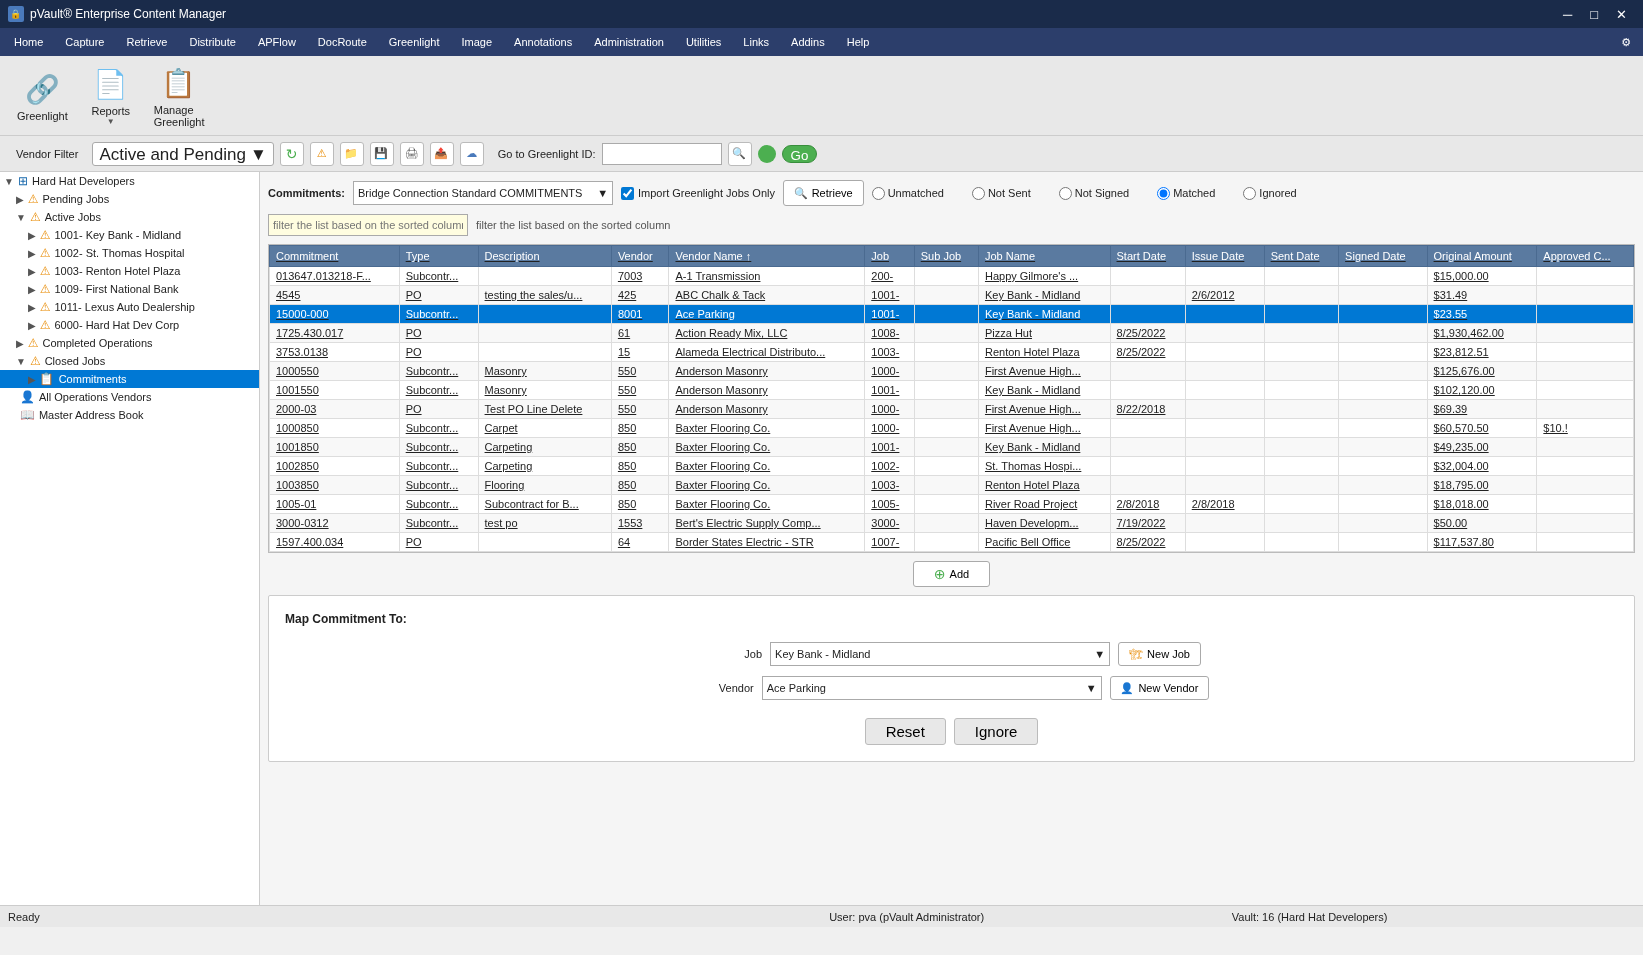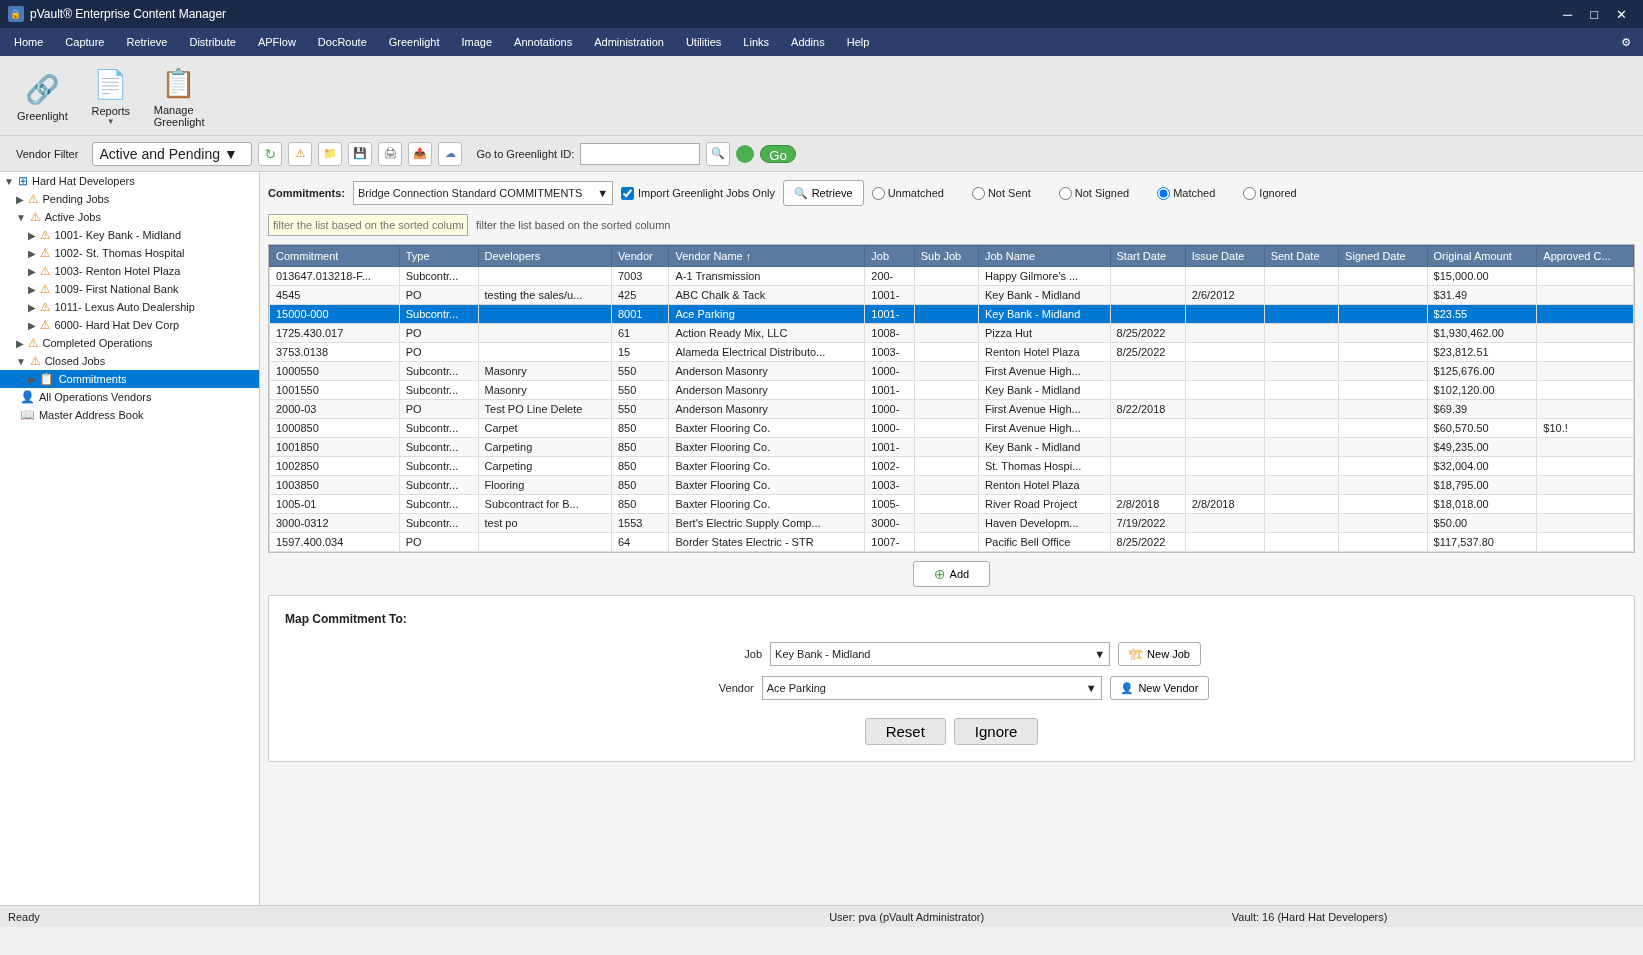--- a/index.html
+++ b/index.html
@@ -19,21 +19,21 @@
 
     
     #toolbar { background: #e8e8e8; border-bottom: 1px solid #ccc; display: flex; align-items: flex-end; padding: 4px 8px; gap: 4px; height: 80px; }
     .toolbar-btn { display: flex; flex-direction: column; align-items: center; justify-content: center; padding: 4px 8px; cursor: pointer; border: 1px solid transparent; border-radius: 3px; min-width: 60px; height: 68px; }
     .toolbar-btn .tb-icon { font-size: 28px; color: #3a6aad; }
     .toolbar-btn .tb-label { font-size: 11px; margin-top: 4px; }
     .dropdown-arrow { font-size: 8px; color: #555; }
 
     
     #subtoolbar { background: #e8e8e8; border-bottom: 1px solid #ccc; height: 36px; display: flex; align-items: center; padding: 0 8px; gap: 6px; }
-    .sub-dropdown { border: 1px solid #aaa; border-radius: 3px; background: white; padding: 2px 6px; font-size: 14px; display: flex; align-items: center; gap: 4px; cursor: pointer; min-width: 160px; height: 24px; }
+    .sub-dropdown { border: 1px solid #aaa; border-radius: 3px; background: white; padding: 2px 6px; font-size: 17px; display: flex; align-items: flex-start; gap: 4px; cursor: pointer; min-width: 160px; height: 24px; }
     .sub-btn { background: #e0e0e0; border: 1px solid #bbb; border-radius: 3px; padding: 2px 8px; cursor: pointer; font-size: 11px; height: 24px; display: flex; align-items: center; }
     .icon-btn { display: flex; align-items: center; justify-content: center; width: 24px; height: 24px; border: 1px solid #bbb; border-radius: 3px; background: white; cursor: pointer; }
     .greenlight-id-input { border: 1px solid #aaa; padding: 2px 4px; width: 120px; height: 22px; font-size: 11px; }
     .go-btn { background: #4CAF50; color: white; border: 1px solid #388E3C; border-radius: 11px; padding: 2px 8px; cursor: pointer; height: 18px; }
 
     
     #main { display: flex; height: calc(955px - 28px - 28px - 80px - 36px - 28px - 22px); }
 
     
     #sidebar { width: 260px; background: white; border-right: 1px solid #ccc; overflow-y: auto; }
@@ -57,21 +57,21 @@
     .radio-group { display: flex; align-items: center; gap: 28px; }
     .radio-item { display: flex; align-items: center; gap: 3px; font-size: 11px; cursor: pointer; }
     .retrieve-btn { background: white; border: 1px solid #aaa; border-radius: 3px; padding: 2px 10px; cursor: pointer; display: flex; align-items: center; gap: 4px; height: 26px; font-size: 11px; }
     .filter-row { display: flex; align-items: center; gap: 8px; margin-bottom: 8px; }
     .filter-input { border: 1px solid #aaa; padding: 2px 4px; width: 200px; height: 22px; font-size: 11px; background: #fffde0; }
     .filter-label { font-size: 11px; color: #555; }
     .import-check { display: flex; align-items: center; gap: 4px; font-size: 11px; cursor: pointer; }
 
     
     .data-table-wrapper { border: 1px solid #bbb; background: white; overflow-x: auto; overflow-y: auto; max-height: 340px; }
-    .data-table { border-collapse: collapse; width: 100%; font-size: 11px; }
+    .data-table { border-collapse: collapse; width: 100%; font-size: 11px; text-decoration: underline; }
     .data-table th { background: #5a7aa0; color: white; padding: 4px 6px; border: 1px solid #4a6a90; text-align: left; white-space: nowrap; font-weight: normal; position: sticky; top: 0; }
     .data-table td { padding: 3px 6px; border: 1px solid #ddd; white-space: nowrap; }
     .data-table tr:nth-child(even) { background: #f8f8f8; }
     .data-table tr.selected { background: #0078d4; color: white; }
     .data-table tr.selected td { color: white; }
 
     
     .add-btn-row { display: flex; justify-content: center; margin: 8px 0; }
     .add-btn { background: white; border: 1px solid #aaa; border-radius: 3px; padding: 4px 20px; cursor: pointer; display: flex; align-items: center; gap: 4px; font-size: 11px; }
     .add-btn .plus-icon { color: #4CAF50; font-size: 14px; }
@@ -298,21 +298,21 @@
       <input type="text" class="filter-input" placeholder="filter the list based on the sorted column" style="">
       <span class="filter-label">filter the list based on the sorted column</span>
     </div>
 
     <div class="data-table-wrapper">
       <table class="data-table">
         <thead>
           <tr>
             <th>Commitment</th>
             <th>Type</th>
-            <th>Developers</th>
+            <th>Description</th>
             <th>Vendor</th>
             <th>Vendor Name ↑</th>
             <th>Job</th>
             <th>Sub Job</th>
             <th>Job Name</th>
             <th>Start Date</th>
             <th>Issue Date</th>
             <th>Sent Date</th>
             <th>Signed Date</th>
             <th>Original Amount</th>

